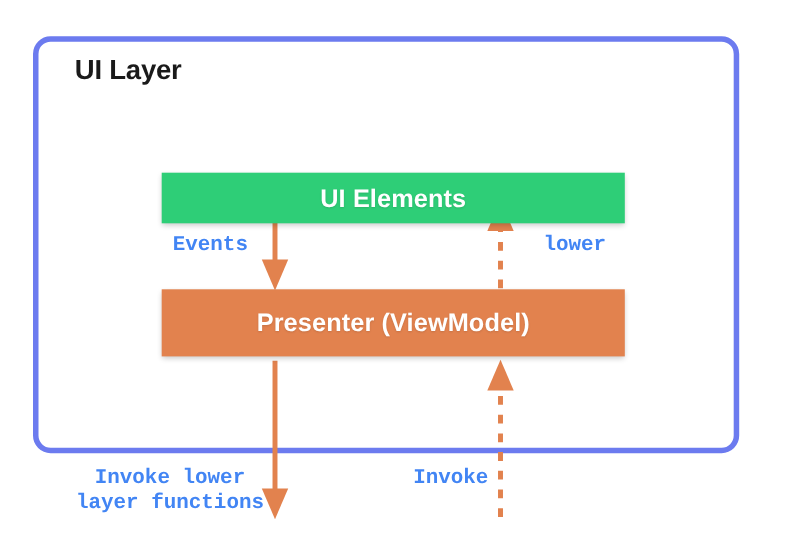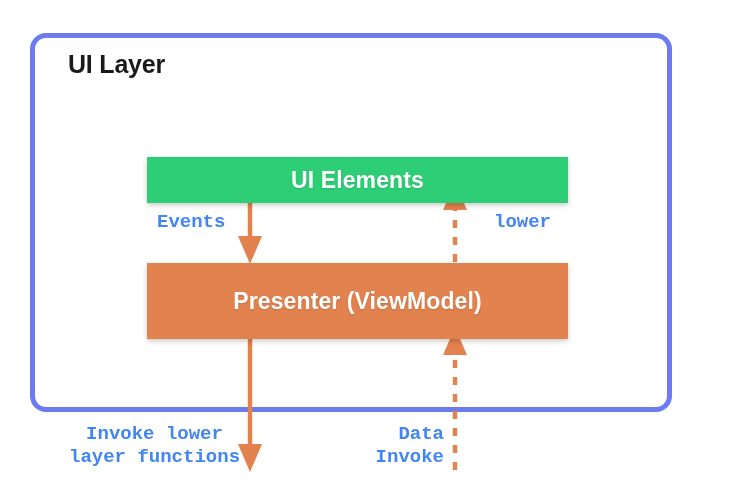--- a/index.html
+++ b/index.html
@@ -65,21 +65,21 @@
     top: 119px;
     width: 421px;
     height: 46px;
     background: #2ECE77;
     margin-top: 38px;
   }
   .node-presenter {
     left: 147px;
     top: 263px;
     width: 421px;
-    height: 76px;
+    height: 61px;
     background: #E2824E;
   }
   
   .arrows {
     position: absolute;
     left: 0;
     top: 0;
     width: 729px;
     height: 493px;
     z-index: 4;
@@ -143,17 +143,16 @@
   <div class="edge-label label-events">Events</div>
 
   <div class="edge-label label-flow">lower</div>
 
   <div class="edge-label label-invoke">
     <div>Invoke lower</div>
     <div>layer functions</div>
   </div>
 
   <div class="edge-label label-data">
-    <div>Data</div>
     <div>Invoke</div>
   </div>
 
 </div>
 
 </body></html>

